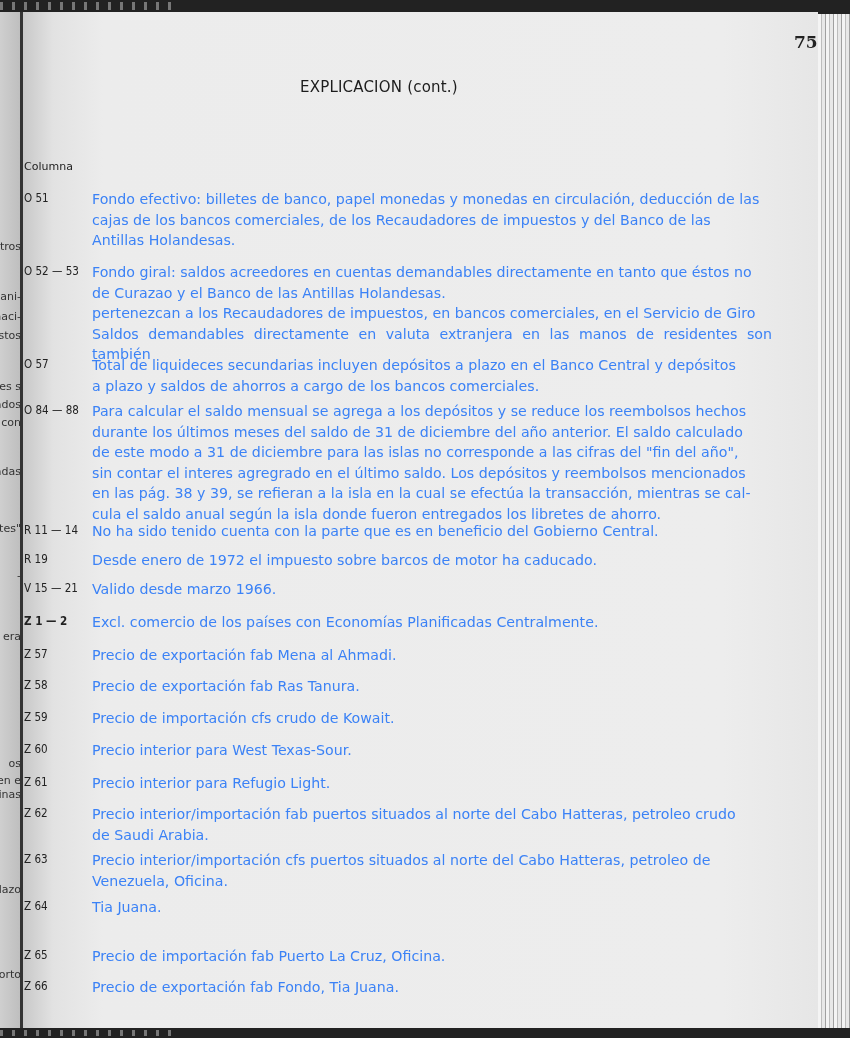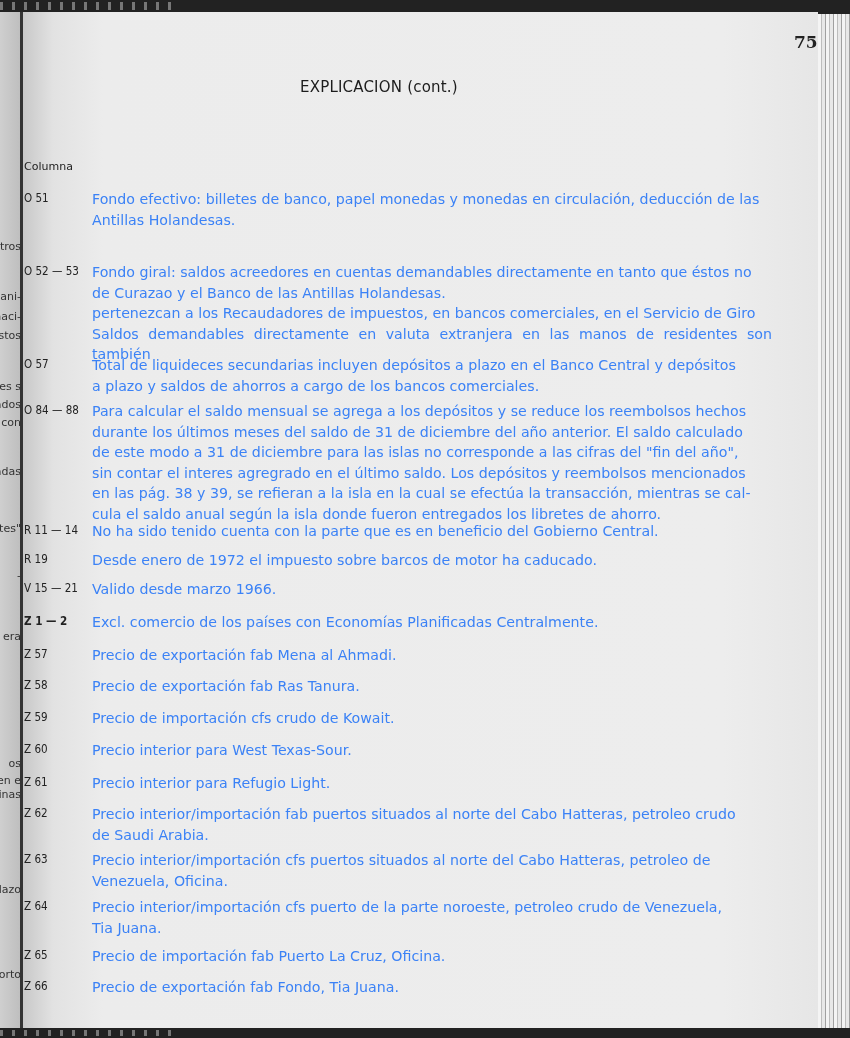--- a/index.html
+++ b/index.html
@@ -51,20 +51,21 @@
 <div class="edges"></div>
 
 <div class="pagenum">75</div>
 <div class="title">EXPLICACION (cont.)</div>
 <div class="colhead">Columna</div>
 
 <div class="entry" style="top:189px">
   <div class="code" style="top:1px">O 51</div>
   <div class="text">
     <span class="ln">Fondo efectivo: billetes de banco, papel monedas y monedas en circulación, deducción de las</span>
+    <span class="ln">cajas de los bancos comerciales, de los Recaudadores de impuestos y del Banco de las</span>
     <span class="ln">Antillas Holandesas.</span>
   </div>
 </div>
 
 <div class="entry" style="top:262px">
   <div class="code" style="top:1px">O 52 — 53</div>
   <div class="text">
     <span class="ln">Fondo giral: saldos acreedores en cuentas demandables directamente en tanto que éstos no</span>
     <span class="ln">de Curazao y el Banco de las Antillas Holandesas.</span>
     <span class="ln">pertenezcan a los Recaudadores de impuestos, en bancos comerciales, en el Servicio de Giro</span>
@@ -167,21 +168,20 @@
   <div class="code" style="top:1px">Z 63</div>
   <div class="text">
     <span class="ln">Precio interior/importación cfs puertos situados al norte del Cabo Hatteras, petroleo de</span>
     <span class="ln">Venezuela, Oficina.</span>
   </div>
 </div>
 
 <div class="entry" style="top:897px">
   <div class="code" style="top:1px">Z 64</div>
   <div class="text">
-    <span class="ln">Precio interior/importación cfs puerto de la parte noroeste, petroleo crudo de Venezuela,</span>
     <span class="ln">Tia Juana.</span>
   </div>
 </div>
 
 <div class="entry" style="top:946px">
   <div class="code" style="top:1px">Z 65</div>
   <div class="text">
     <span class="ln">Precio de importación fab Puerto La Cruz, Oficina.</span>
   </div>
 </div>

